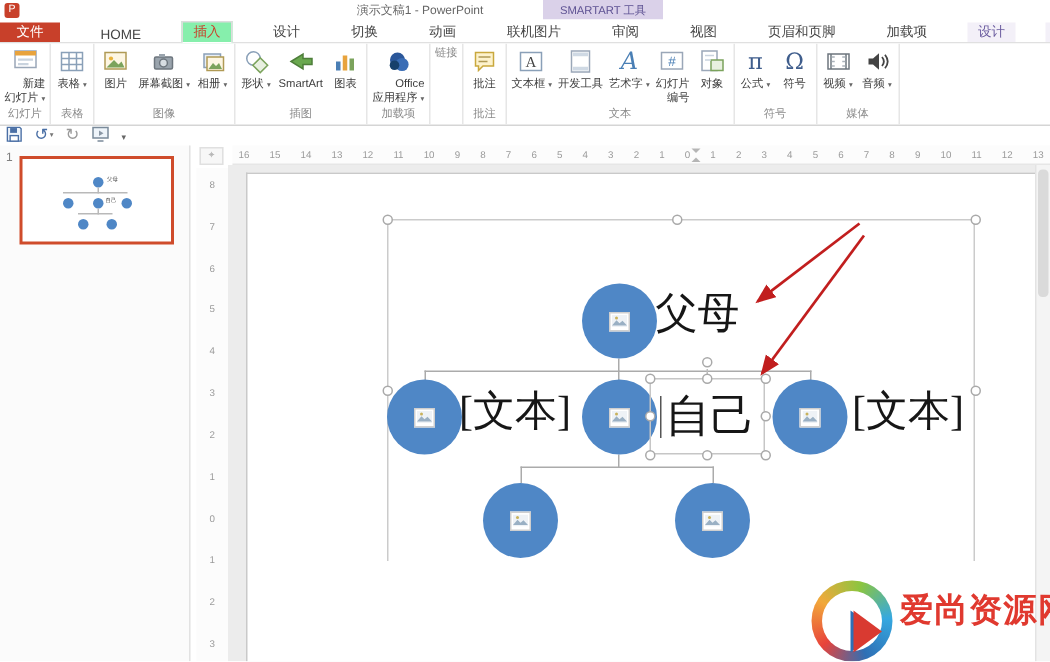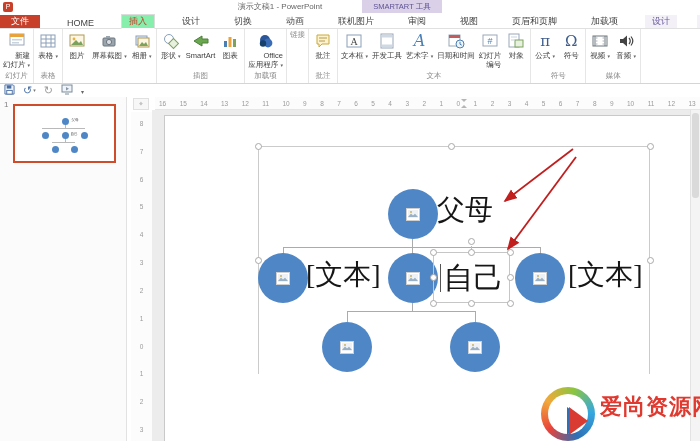--- a/index.html
+++ b/index.html
@@ -186,20 +186,21 @@
             <span class="icn">
               <svg width="18" height="18" viewBox="0 0 18 18">
                 <rect x="3" y="4" width="11" height="9" fill="#e8eef5" stroke="#8aa0b8"></rect>
                 <rect x="5" y="6" width="11" height="9" fill="#fdf6e3" stroke="#b09a55"></rect>
                 <path d="M6 14 L9 10 L11 12 L13 10 L15 14 z" fill="#7ba35c"></path>
               </svg>
             </span>
             <span class="lbl">相册 <span class="qarrow" style="font-size:5px;color:#666;">▾</span></span>
           </div>
         </div>
+        <div class="rgroup-label">图像</div>
       </div>
       <div class="rgroup">
         <div class="rgroup-buttons">
           <div class="rbtn">
             <span class="icn">
               <svg width="18" height="18" viewBox="0 0 18 18">
                 <circle cx="7" cy="7" r="4.5" fill="#fff" stroke="#8aa0b8"></circle>
                 <rect x="8" y="8" width="7" height="7" fill="#e8f0e0" stroke="#7ba35c" transform="rotate(45 11.5 11.5)"></rect>
               </svg>
             </span>
@@ -278,31 +279,20 @@
                 <rect x="4" y="12.5" width="10" height="2.5" fill="#cfd9e4"></rect>
               </svg>
             </span>
             <span class="lbl">开发工具</span>
           </div>
           <div class="rbtn">
             <span class="icn">
               <span class="glyph-ico" style="font-style:italic; font-size:16px; color:#4a7fb5;">A</span>
             </span>
             <span class="lbl">艺术字 <span class="qarrow" style="font-size:5px;color:#666;">▾</span></span>
-          </div>
-          <div class="rbtn">
-            <span class="icn">
-              <svg width="18" height="18" viewBox="0 0 18 18">
-                <rect x="2" y="3" width="11" height="11" fill="#fff" stroke="#9aa7b8"></rect>
-                <rect x="2" y="3" width="11" height="3" fill="#c45c5c"></rect>
-                <circle cx="13" cy="12" r="4" fill="#eef4fa" stroke="#4a7fb5"></circle>
-                <path d="M13 9.8v2.4l1.8 1" stroke="#4a7fb5" fill="none"></path>
-              </svg>
-            </span>
-            <span class="lbl">日期和时间</span>
           </div>
           <div class="rbtn">
             <span class="icn">
               <svg width="18" height="18" viewBox="0 0 18 18">
                 <rect x="2" y="3" width="14" height="11" fill="#fff" stroke="#9aa7b8"></rect>
                 <text x="9" y="12" font-size="9" text-anchor="middle" fill="#4a7fb5" font-family="sans-serif">#</text>
               </svg>
             </span>
             <span class="lbl">幻灯片
 编号</span>

